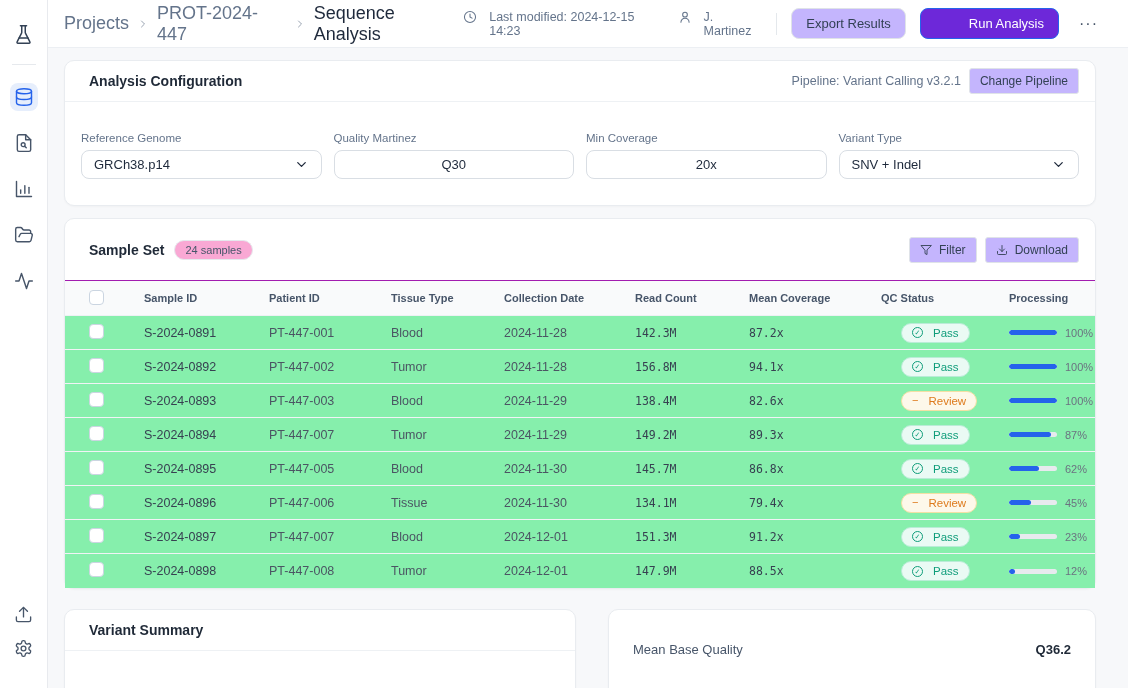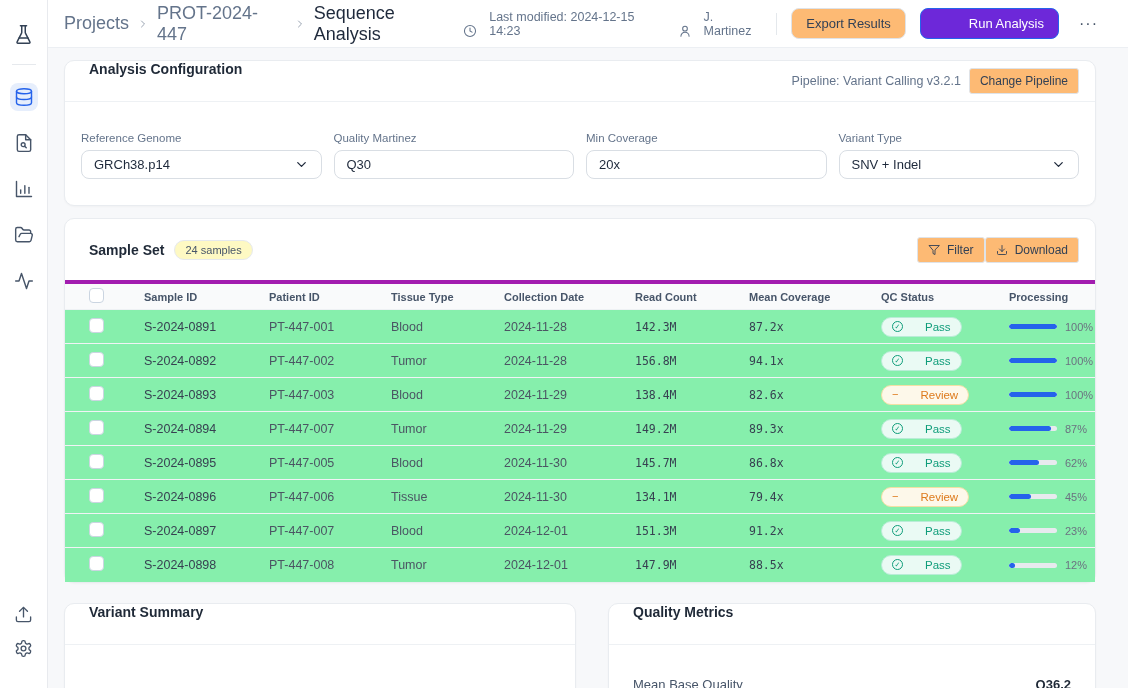--- a/index.html
+++ b/index.html
@@ -34,96 +34,96 @@
   .topbar {
     position:absolute; left:48px; top:0; right:0; height:48px;
     background:#ffffff; border-bottom:1px solid #eceff3;
     display:flex; align-items:center; padding:0 24px 0 16px;
   }
   .crumbs { display:flex; align-items:center; gap:8px; }
   .crumb { color:#64748b; font-size:18px; cursor:pointer; }
   .crumb.current { color:#1e293b; font-weight:500; cursor:default; }
   .crumb-sep { color:#9aa4b2; }
   .topbar-right { margin-left:auto; display:flex; align-items:center; gap:14px; }
-  .meta-item { display:flex; align-items:flex-end; gap:12px; color:#64748b; font-size:12.5px; }
+  .meta-item { display:flex; align-items:flex-start; gap:12px; color:#64748b; font-size:12.5px; }
   .meta-item .mi { color:#64748b; }
   .v-divider { width:1px; height:22px; background:#e4e8ec; }
   .btn {
     display:inline-flex; align-items:center; gap:7px; border-radius:8px;
     font-family:"Liberation Sans", sans-serif; font-size:13px; cursor:pointer;
-    border:1px solid #dfe3e8; background:#fdba74; color:#334155;
+    border:1px solid #dfe3e8; background:#c4b5fd; color:#334155;
     padding:7px 14px; font-weight:500; white-space:nowrap;
   }
   .btn.primary { background:#6d28d9; border-color:#2563eb; color:#ffffff;padding-left:48px; }
   .more-btn { border:none; background:none; color:#475569; font-size:16px; letter-spacing:1px; cursor:pointer; padding:4px 6px; }
 
   
   .main {
     position:absolute; left:48px; top:48px; right:0; bottom:0;
     background:#f7f8fa; padding:12px 32px 0 16px; overflow:hidden;
   }
   .card {
     background:#ffffff; border:1px solid #e9ecf0; border-radius:10px;
     box-shadow:0 1px 2px rgba(16,24,40,.03);
   }
   .card-head {
-    display:flex; height:41px;
+    display:flex; align-items:center; height:41px;
     padding:0 16px 0 24px; border-bottom:1px solid #eef1f4;
   }
   .card-title { font-size:14px; font-weight:600; color:#1f2937; }
 
   
   .config-card { margin-bottom:12px; }
   .config-head-right { margin-left:auto; display:flex; align-items:center; gap:8px; }
   .pipeline-label { color:#64748b; font-size:12.5px; }
   .btn.small { padding:5px 10px; font-size:12px; border-radius:3px; }
   .config-body {
     display:grid; grid-template-columns:repeat(4,1fr); gap:12px;
     padding:30px 16px 26px;
   }
   .field-label { font-size:11.5px; color:#64748b; margin-bottom:6px; }
   .control {
     height:29px; border:1px solid #d9dee4; border-radius:8px; background:#fff;
     display:flex; align-items:center; padding:0 12px; font-size:13px; color:#1e293b;
     width:100%;
   }
-  input.control { outline:none; font-family:"Liberation Sans", sans-serif; }
+  input.control { outline:none; font-family:"Liberation Sans", sans-serif;text-align:center; }
   .select-ctl { justify-content:space-between; cursor:pointer; }
   .select-ctl .chev { color:#1e293b; }
 
   
   .samples-card { margin-bottom:20px; }
   .samples-head { height:61px; display:flex; align-items:center; padding:0 16px 0 24px; }
   .count-badge {
-    margin-left:10px; font-size:11px; color:#475569; background:#fef9c3;
+    margin-left:10px; font-size:11px; color:#475569; background:#f9a8d4;
     border:1px solid #e6e9ed; border-radius:999px; padding:3px 10px;
   }
-  .samples-head-right { margin-left:auto; display:flex; align-items:flex-start; }
+  .samples-head-right { margin-left:auto; display:flex; align-items:flex-start; gap:8px; }
 
   .grid-row {
     display:grid;
     grid-template-columns:79px 125px 122px 113px 131px 114px 132px 128px 1fr;
     align-items:center;
   }
-  .thead { height:30px; background:#f9fafb; border-top:4px solid #a21caf; border-bottom:1px solid #eef1f4; }
+  .thead { height:36px; background:#f9fafb; border-top:1px solid #a21caf; border-bottom:1px solid #eef1f4; }
   .th { font-size:11px; font-weight:700; color:#475569; }
   .trow { height:34px; border-bottom:1px solid #f1f3f6; background:#86efac; }
   .trow:last-child { border-bottom:none; }
   .td { font-size:12.5px; color:#4b5563; }
   .td.first-col { color:#374151; }
   .mono { font-family:"DejaVu Sans Mono", monospace; font-size:11.5px; color:#374151; }
   .cell-check { padding-left:24px; }
   .checkbox {
     width:15px; height:15px; border:1px solid #cbd5e1; border-radius:4px;
     background:#fff; display:inline-block; cursor:pointer;
   }
 
   .badge {
-    display:inline-flex; gap:22px;
-    font-size:11.5px; padding:3px 10px; border-radius:999px; border:1px solid transparent;
+    display:inline-flex; align-items:center; gap:10px;
+    font-size:11.5px; padding:3px 10px; border-radius:999px; border:1px solid transparent;margin-left:20px;
   }
   .badge.pass { background:#eafaf4; border-color:#b9ecd7; color:#0f9d7a; }
   .badge.review { background:#fdf8ea; border-color:#f3e0a4; color:#dd7a1c; }
   .badge .ic-pass {
     width:11px; height:11px; border:1px solid currentColor; border-radius:50%;
     display:inline-flex; align-items:center; justify-content:center;
     font-size:7px; line-height:1;
   }
   .badge .ic-review { font-size:11px; line-height:1; }
 
@@ -531,22 +531,19 @@
 </div>
   </section>
 
   <div class="bottom-row">
     <section class="card variant-card">
       <div class="card-head">
         <span class="card-title">Variant Summary</span>
       </div>
     </section>
     <section class="card quality-card">
-      <div class="card-head">
-        <span class="card-title">Quality Metrics</span>
-      </div>
       <div class="metric-row">
         <span class="metric-label">Mean Base Quality</span>
         <span class="metric-value">Q36.2</span>
       </div>
     </section>
   </div>
 </main>
 
 </body></html>

